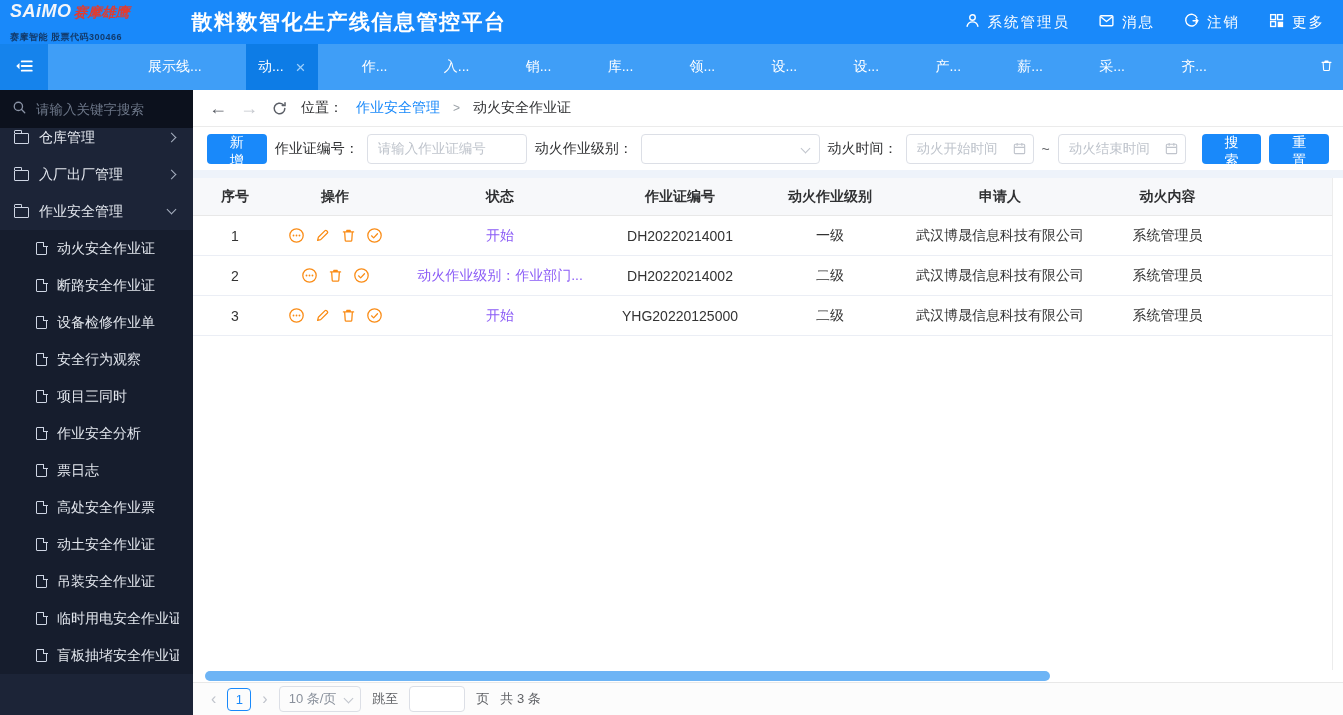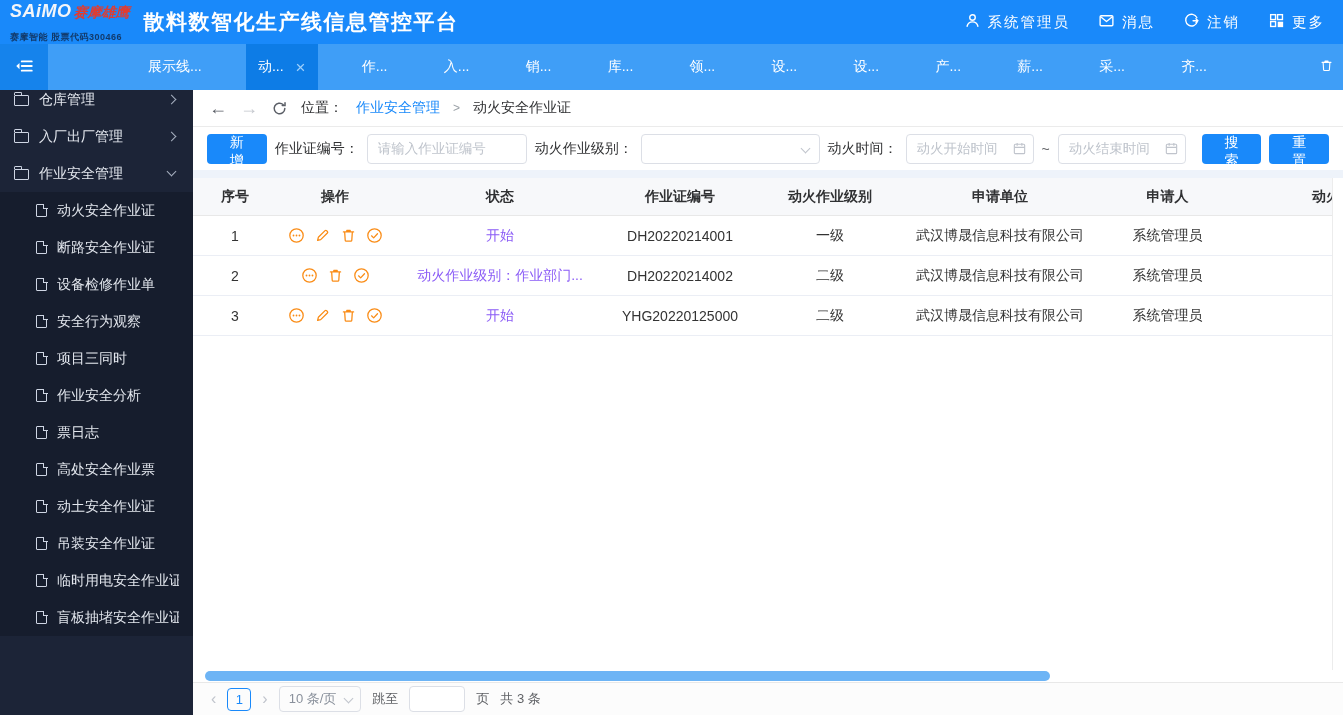--- a/index.html
+++ b/index.html
@@ -1,20 +1,20 @@
 <!DOCTYPE html>
 <html><head>
 <meta charset="utf-8">
 <style>
   * { margin:0; padding:0; box-sizing:border-box; }
   html,body { width:1343px; height:715px; overflow:hidden; font-family:"Liberation Sans","DejaVu Sans",sans-serif; }
   .app { width:1343px; height:715px; display:flex; flex-direction:column; background:#fff; }
 
   
-  .topbar { height:44px; background:#1989fa; display:flex; align-items:center; padding:0 18px 0 10px; flex:none; }
+  .topbar { height:44px; background:#1989fa; display:flex; align-items:center; padding:0 18px 0 10px; flex:none;gap:48px; }
   .logo { line-height:1; margin-right:14px; }
   .logo-line1 { display:flex; align-items:baseline; font-style:italic; font-weight:bold; }
   .logo-en { color:#f2f5f9; font-size:18px; letter-spacing:.5px; }
   .logo-cn { color:#e03c31; font-size:14px; margin-left:2px; }
   .logo-line2 { color:#123a6b; font-size:9px; font-weight:bold; margin-top:13px; letter-spacing:.5px; }
   .app-title { color:#fff; font-size:21px; font-weight:bold; letter-spacing:1.5px; }
   .top-actions { margin-left:auto; display:flex; align-items:center; gap:28px; }
   .top-item { display:flex; align-items:center; gap:7px; color:#fff; font-size:14.5px; cursor:pointer; letter-spacing:2px; }
   .top-item svg { width:17px; height:17px; }
 
@@ -224,20 +224,27 @@
     <button class="tab-trash">
       <span><svg width="15" height="15" viewBox="0 0 16 16" fill="none" stroke="#fff" stroke-width="1.2" stroke-linecap="round" stroke-linejoin="round">
             <path d="M3.2 4.6h9.6M6.4 4.4V3.3h3.2v1.1M4.4 4.8l.5 7.6c0 .5.5.9 1 .9h4.2c.5 0 1-.4 1-.9l.5-7.6"></path>
           </svg></span>
     </button>
   </div>
 
   <div class="main">
 
     <aside class="sidebar">
+      <div class="side-search">
+        <span><svg viewBox="0 0 16 16" fill="none" stroke="#8a93a5" stroke-width="1.4" stroke-linecap="round">
+              <circle cx="6.8" cy="6.8" r="4.4"></circle>
+              <path d="M10.2 10.2 13.6 13.6"></path>
+            </svg></span>
+        <input type="text" placeholder="请输入关键字搜索" style="">
+      </div>
       <nav class="menu">
 
           <div class="menu-item group">
             <span class="icon-folder"></span>
 
             <span class="mi-label">仓库管理</span>
             <span class="chev"></span>
           </div>
 
           <div class="menu-item group">
@@ -388,21 +395,20 @@
       <div class="table-gap"></div>
 
       <div class="table-wrap">
         <div class="thead">
 
         <div class="th">序号</div>
             <div class="th">操作</div>
             <div class="th">状态</div>
             <div class="th">作业证编号</div>
             <div class="th">动火作业级别</div>
-            <div class="th">申请单位</div>
             <div class="th">申请人</div>
             <div class="th">动火内容</div>
           </div>
         <div class="tbody">
 
             <div class="tr">
               <div class="td">1</div>
               <div class="td actions">
                 <span class="act-icon">
                   <svg viewBox="0 0 16 16" fill="none" stroke="#fa8c16" stroke-width="1.2">

